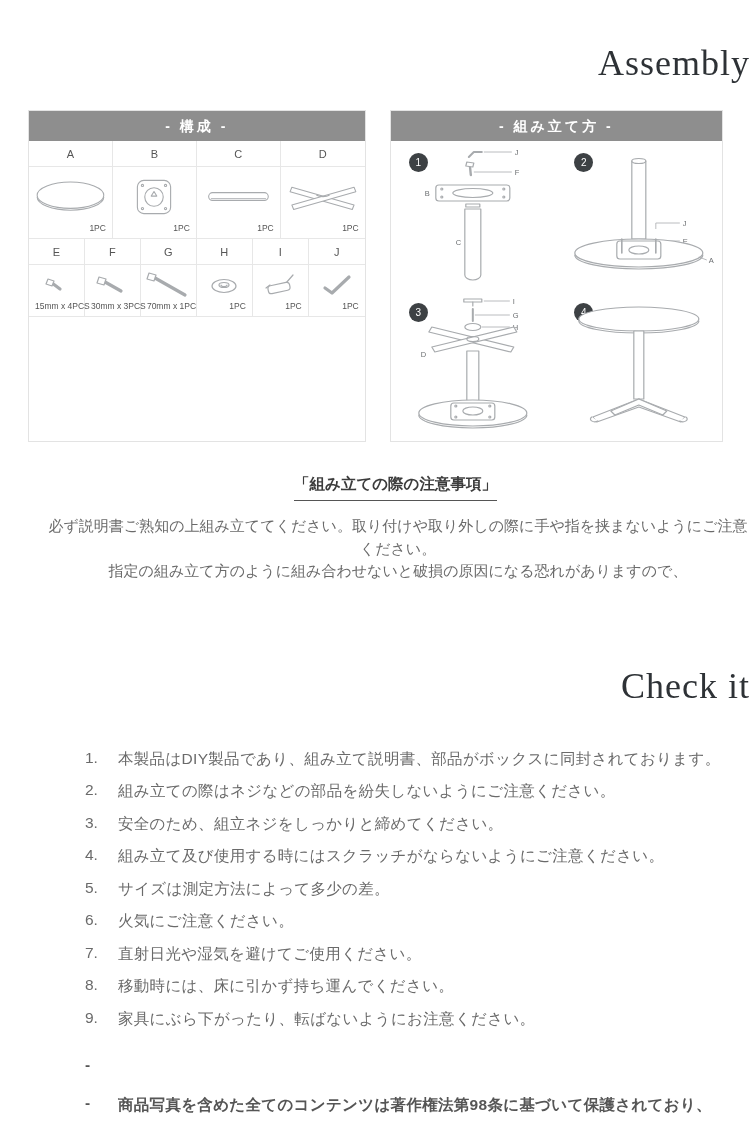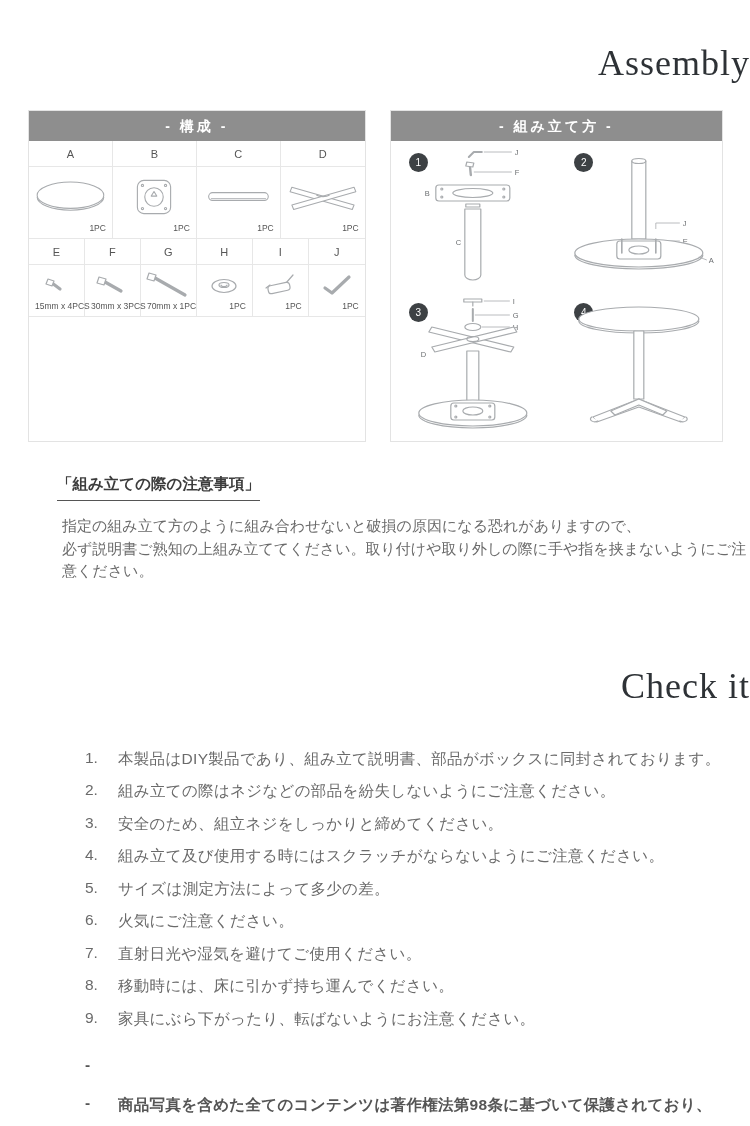--- a/index.html
+++ b/index.html
@@ -48,21 +48,21 @@
     font-size:10px; line-height:19px; text-align:center;
   }
   .step-svg { position:absolute; inset:0; width:100%; height:100%; }
   
   svg .ln { fill:none; stroke:#a8abae; stroke-width:1.2; stroke-linecap:round; stroke-linejoin:round; }
   svg .lnw { fill:#ffffff; stroke:#a8abae; stroke-width:1.2; stroke-linecap:round; stroke-linejoin:round; }
   svg .thick { fill:none; stroke:#a8abae; stroke-width:3.2; stroke-linecap:round; stroke-linejoin:round; }
   svg .lbl { fill:#6b6e71; font-size:7.5px; font-family:"Liberation Sans",sans-serif; }
   svg .callout { stroke:#a8abae; stroke-width:0.8; fill:none; }
   
-  #notice { margin:32px 0 0 57px; }
+  #notice { margin:32px 0 0 41px;text-align:center; }
   #notice-title {
     display:inline-block; font-size:15.5px; font-weight:bold; color:#3c3c3c;
     padding-bottom:5px; border-bottom:1.5px solid #555;
   }
   .notice-lines { margin:14px 0 0 5px; font-size:15px; color:#6a6a6a; line-height:1.5; }
   
   #check-title { padding-top:82px; }
   #checklist { margin:42px 0 0 85px; }
   .chk-item { display:flex; font-size:15.5px; color:#6a6a6a; margin-bottom:11.5px; }
   .chk-num { width:22px; flex:none; }
@@ -285,22 +285,22 @@
         </svg>
       </div>
 
     </div>
   </div>
 </div>
 
 <div id="notice">
   <div id="notice-title">「組み立ての際の注意事項」</div>
   <div class="notice-lines">
+    <div>必ず説明書ご熟知の上組み立ててください。取り付けや取り外しの際に手や指を挟まないようにご注意ください。</div>
     <div>指定の組み立て方のように組み合わせないと破損の原因になる恐れがありますので、</div>
-    <div>必ず説明書ご熟知の上組み立ててください。取り付けや取り外しの際に手や指を挟まないようにご注意ください。</div>
   </div>
 </div>
 
 <h2 class="serif-title" id="check-title">Check it</h2>
 
 <div id="checklist">
   <div class="chk-item">
     <span class="chk-num">1.</span>
     <span class="chk-text">本製品はDIY製品であり、組み立て説明書、部品がボックスに同封されております。</span>
   </div>

